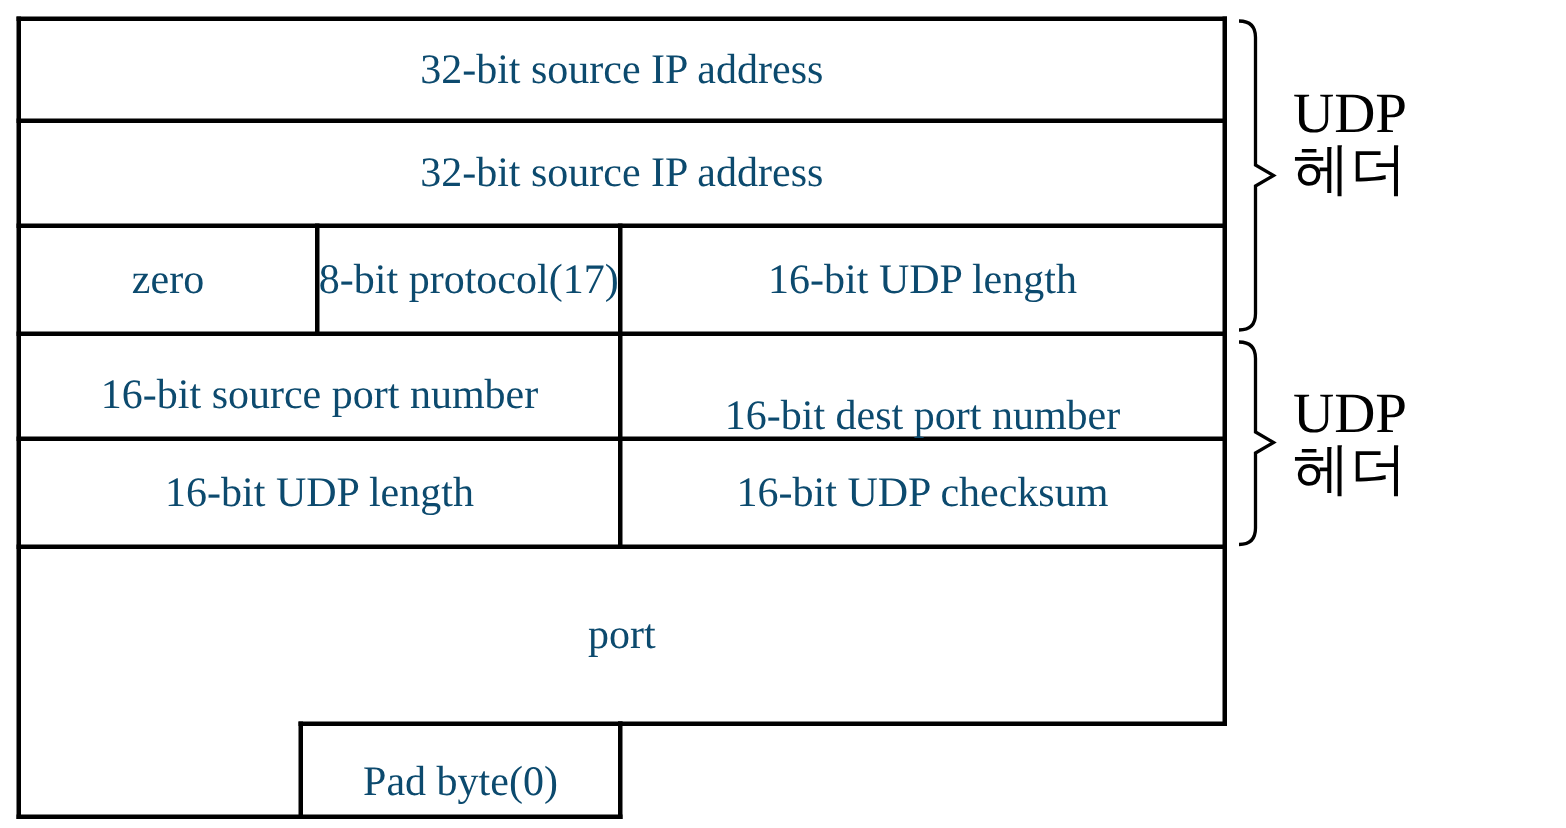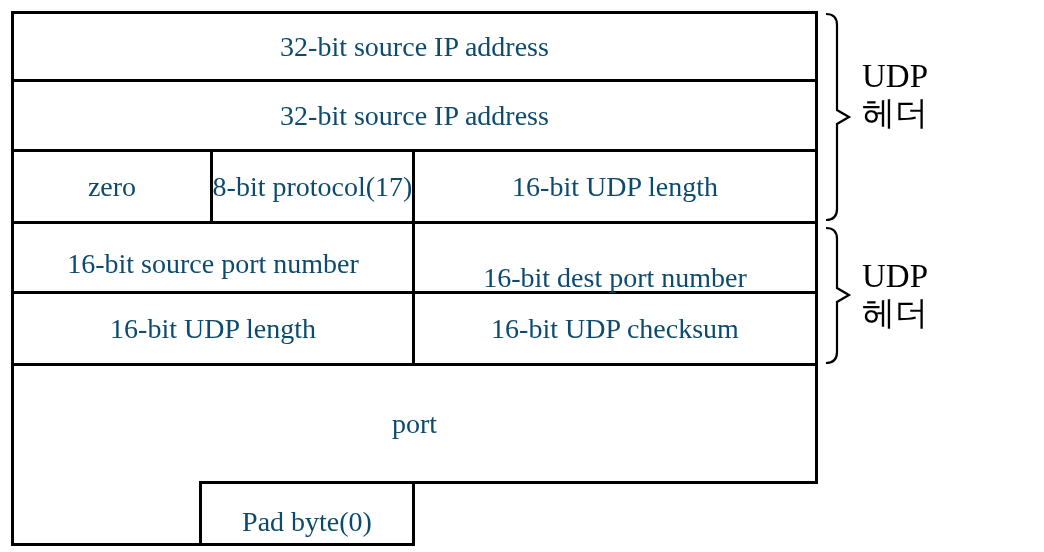--- a/index.html
+++ b/index.html
@@ -14,21 +14,21 @@
   .ln{position:absolute;background:#000000;}
   .cell{
     position:absolute;
     display:flex;align-items:center;justify-content:center;
     font-size:28px;line-height:1.2;color:#0c4a6e;
     text-align:center;white-space:nowrap;border-radius:16px;
   }
   .brace-svg{position:absolute;left:0;top:0;}
   .side-label{
     position:absolute;
-    font-size:33px;line-height:37px;color:#000000;
+    font-size:38px;line-height:37px;color:#000000;
     white-space:nowrap;
   }
 </style>
 </head>
 <body>
 
 <div class="canvas">
 
   <div class="ln" style="left:11px;top:11px;width:807px;height:3px;"></div>
   <div class="ln" style="left:11px;top:79px;width:807px;height:3px;"></div>

